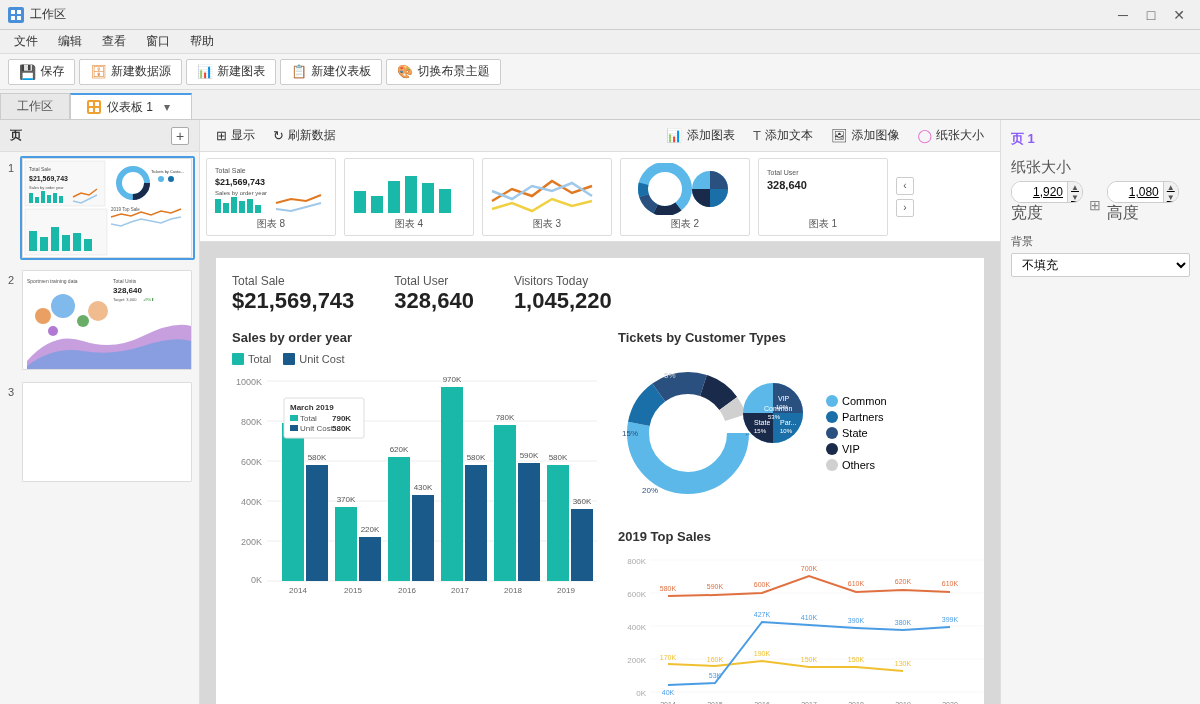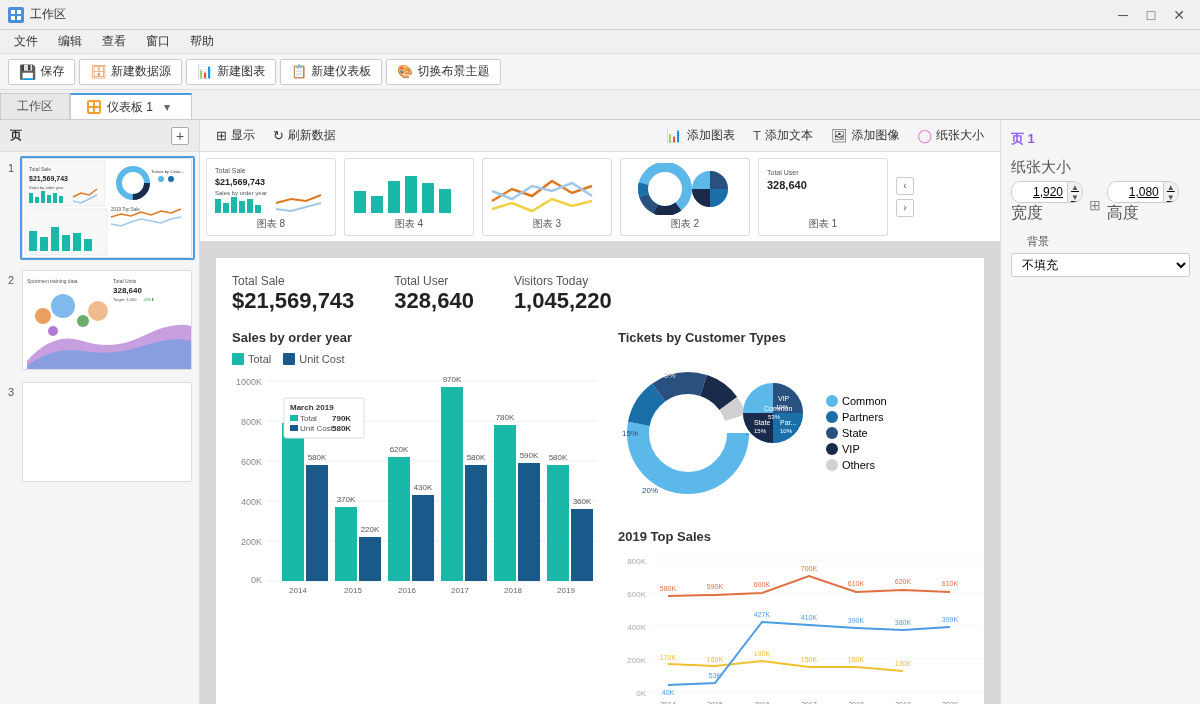--- a/index.html
+++ b/index.html
@@ -76,21 +76,21 @@
     .right-panel { width: 200px; background: #f5f5f5; border-left: 1px solid #ddd; padding: 10px; }
     .right-panel-title { font-size: 13px; font-weight: bold; color: #8b5cf6; margin-bottom: 10px; }
     .prop-label { font-size: 15px; color: #555; margin-bottom: 4px; }
     .prop-select { width: 100%; padding: 3px 6px; border: 1px solid #ccc; border-radius: 2px; font-size: 12px; background: #fff; margin-bottom: 10px; }
     .dim-row { display: flex; gap: 6px; align-items: center; margin-bottom: 10px; }
     .dim-input-wrap { display: flex; align-items: center; border: 1px solid #ccc; border-radius: 10px; background: #fff; overflow: hidden; text-decoration: underline; }
     .dim-input { width: 55px; padding: 3px 4px; border: none; font-size: 12px; text-align: right; }
     .dim-spin { display: flex; flex-direction: column; border-left: 1px solid #ccc; }
     .dim-spin-btn { width: 14px; height: 10px; background: #f0f0f0; display: flex; align-items: center; justify-content: center; cursor: pointer; font-size: 8px; color: #555; border: none; }
     .dim-label { font-size: 16px; color: #555; }
-    .bg-label { font-size: 11px; color: #555; margin-bottom: 4px; margin-left: 16px; }
+    .bg-label { font-size: 11px; color: #555; margin-bottom: 4px; }
 
     
     svg { overflow: visible; }
   </style>
 </head>
 <body>
 
 <div class="title-bar">
   <div class="title-bar-icon">
     <svg width="12" height="12" viewBox="0 0 12 12">

